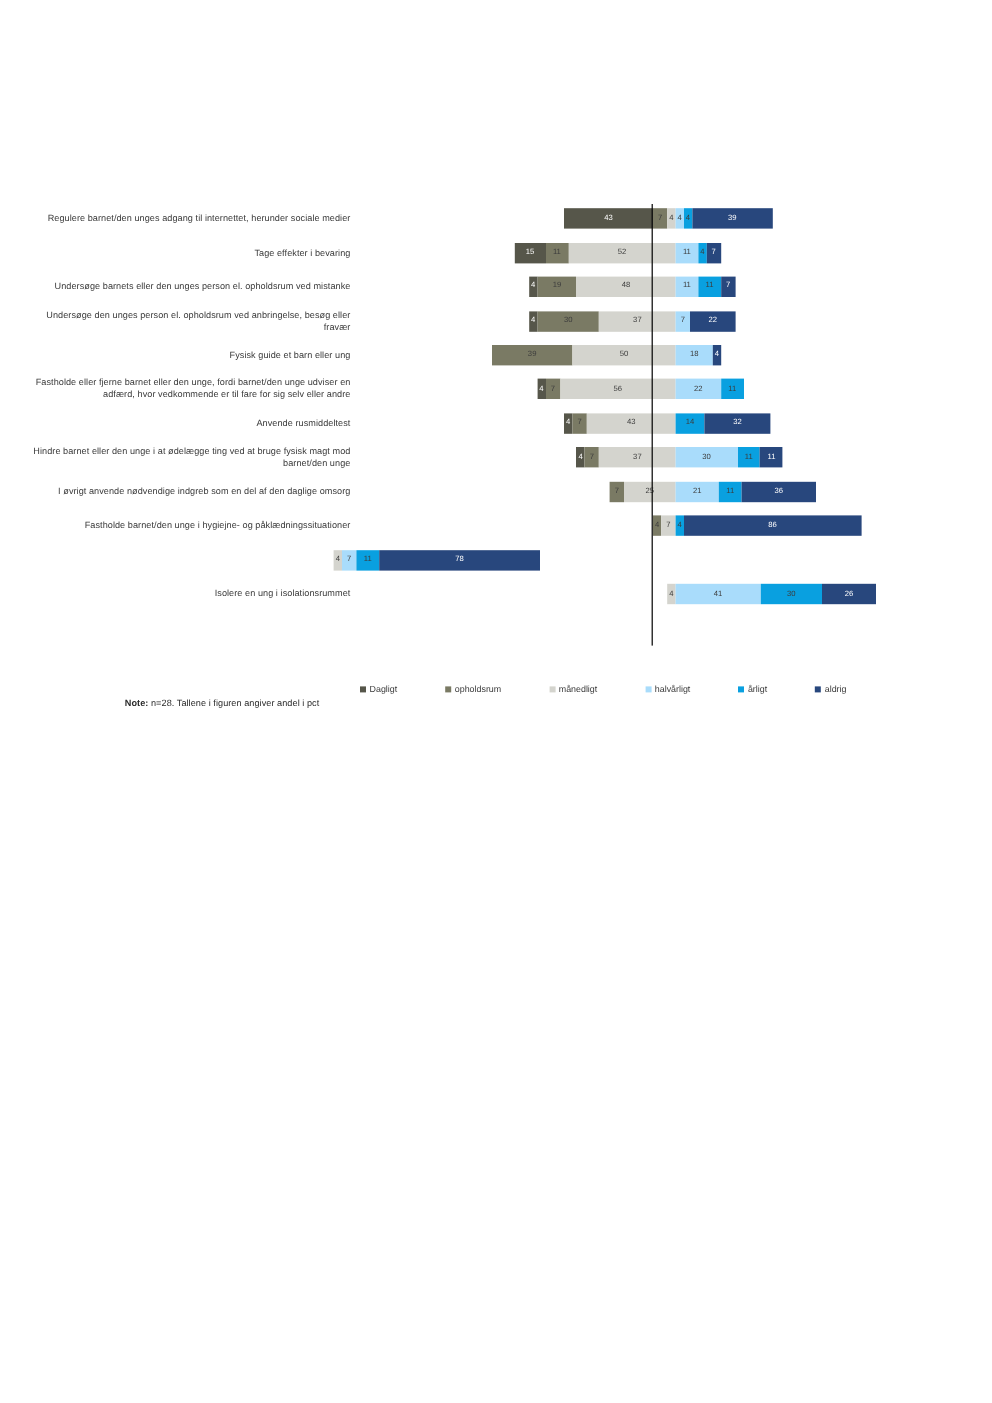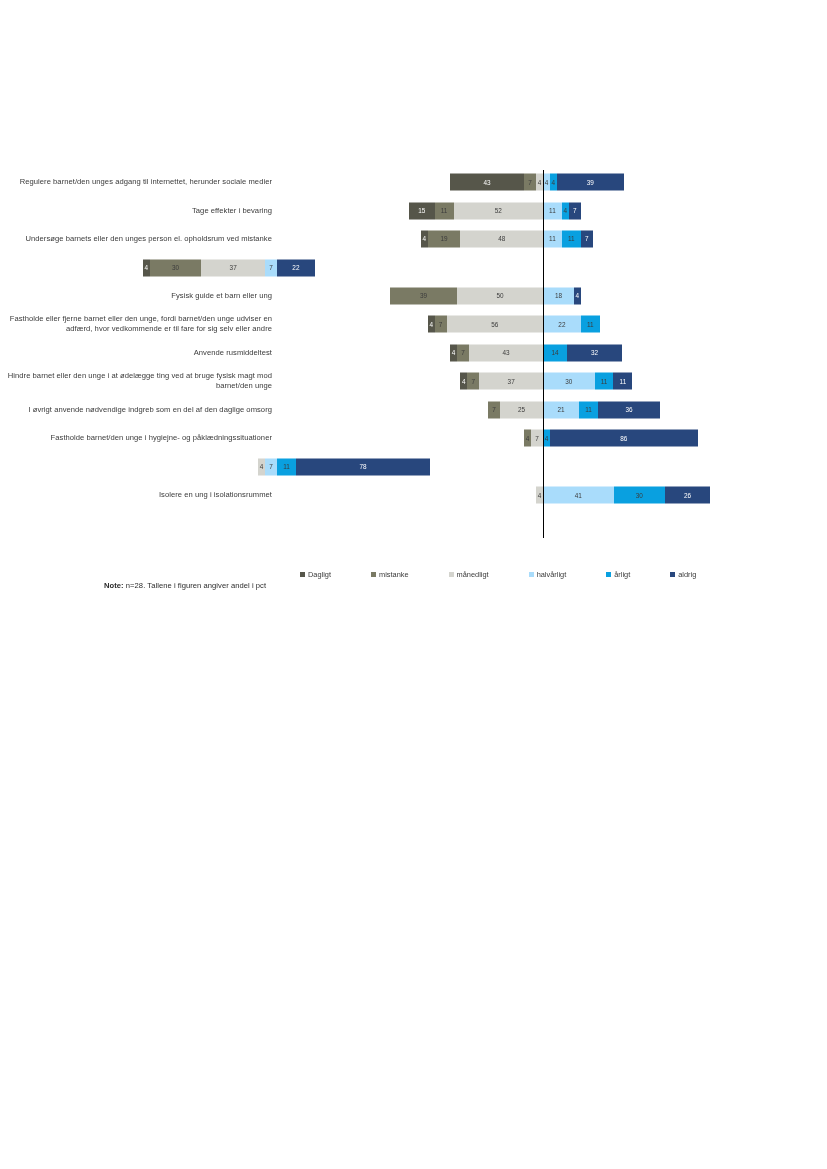--- a/index.html
+++ b/index.html
@@ -24,20 +24,21 @@
     top: 168px;
     width: 827px;
     height: 370px;
   }
 
   .chart-row {
     position: relative;
     width: 827px;
     display: flex;
     align-items: center;
+    padding-left: 20px;
   }
 
   .row-label {
     width: 278px;
     min-width: 278px;
     padding-right: 6px;
     text-align: right;
     font-size: 7.6px;
     line-height: 10px;
     color: #3a3a3a;
@@ -191,20 +192,21 @@
             <div class="seg dark-text" style="width: 18.92px; background: rgb(9, 160, 224);">
               <span>11</span>
             </div>
             <div class="seg light-text" style="width: 12.04px; background: rgb(40, 71, 125);">
               <span>7</span>
             </div>
           </div>
         </div>
       </div>
       <div class="chart-row" style="height: 28.4615px;">
+        <div class="row-label">Undersøge den unges person el. opholdsrum ved anbringelse, besøg eller fravær</div>
         <div class="bar-track">
           <div class="bar" style="left: 142.88px;">
             <div class="seg light-text" style="width: 6.88px; background: rgb(86, 86, 74);">
               <span>4</span>
             </div>
             <div class="seg dark-text" style="width: 51.6px; background: rgb(122, 122, 100);">
               <span>30</span>
             </div>
             <div class="seg dark-text" style="width: 63.64px; background: rgb(212, 212, 206);">
               <span>37</span>
@@ -388,21 +390,21 @@
 
   <div id="axis-line"></div>
 
   <div id="legend">
       <div class="legend-item">
         <span class="legend-swatch" style="background: rgb(86, 86, 74);"></span>
         <span>Dagligt</span>
       </div>
       <div class="legend-item">
         <span class="legend-swatch" style="background: rgb(122, 122, 100);"></span>
-        <span>mistanke</span>
+        <span>opholdsrum</span>
       </div>
       <div class="legend-item">
         <span class="legend-swatch" style="background: rgb(212, 212, 206);"></span>
         <span>månedligt</span>
       </div>
       <div class="legend-item">
         <span class="legend-swatch" style="background: rgb(169, 220, 251);"></span>
         <span>halvårligt</span>
       </div>
       <div class="legend-item">

